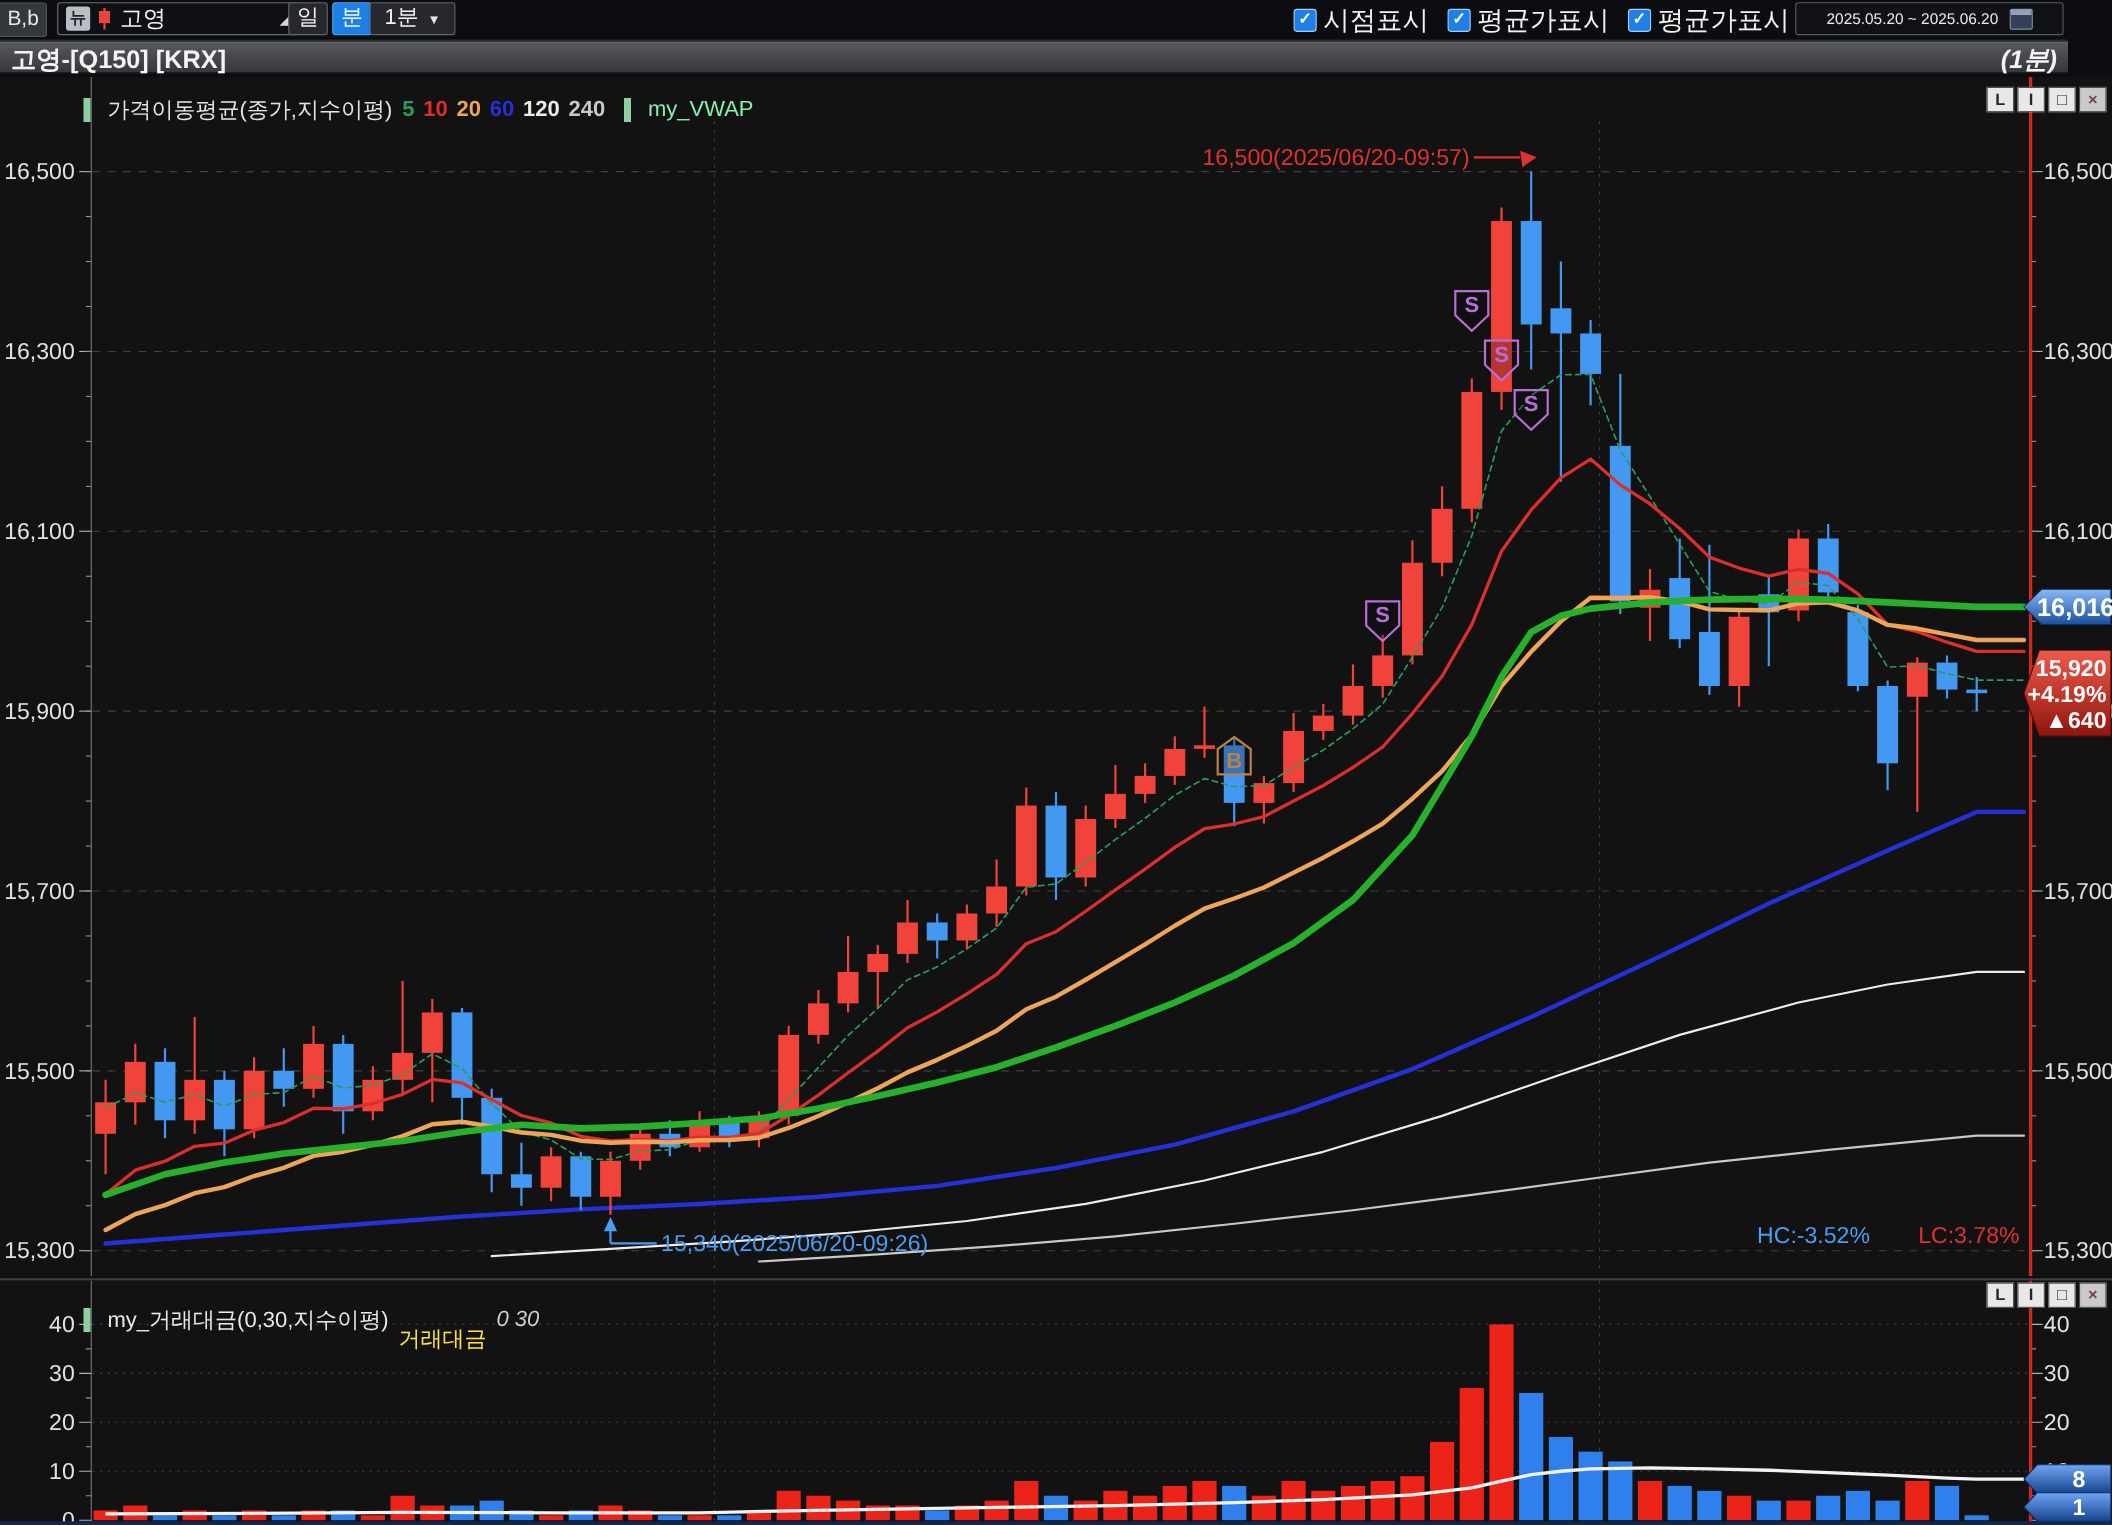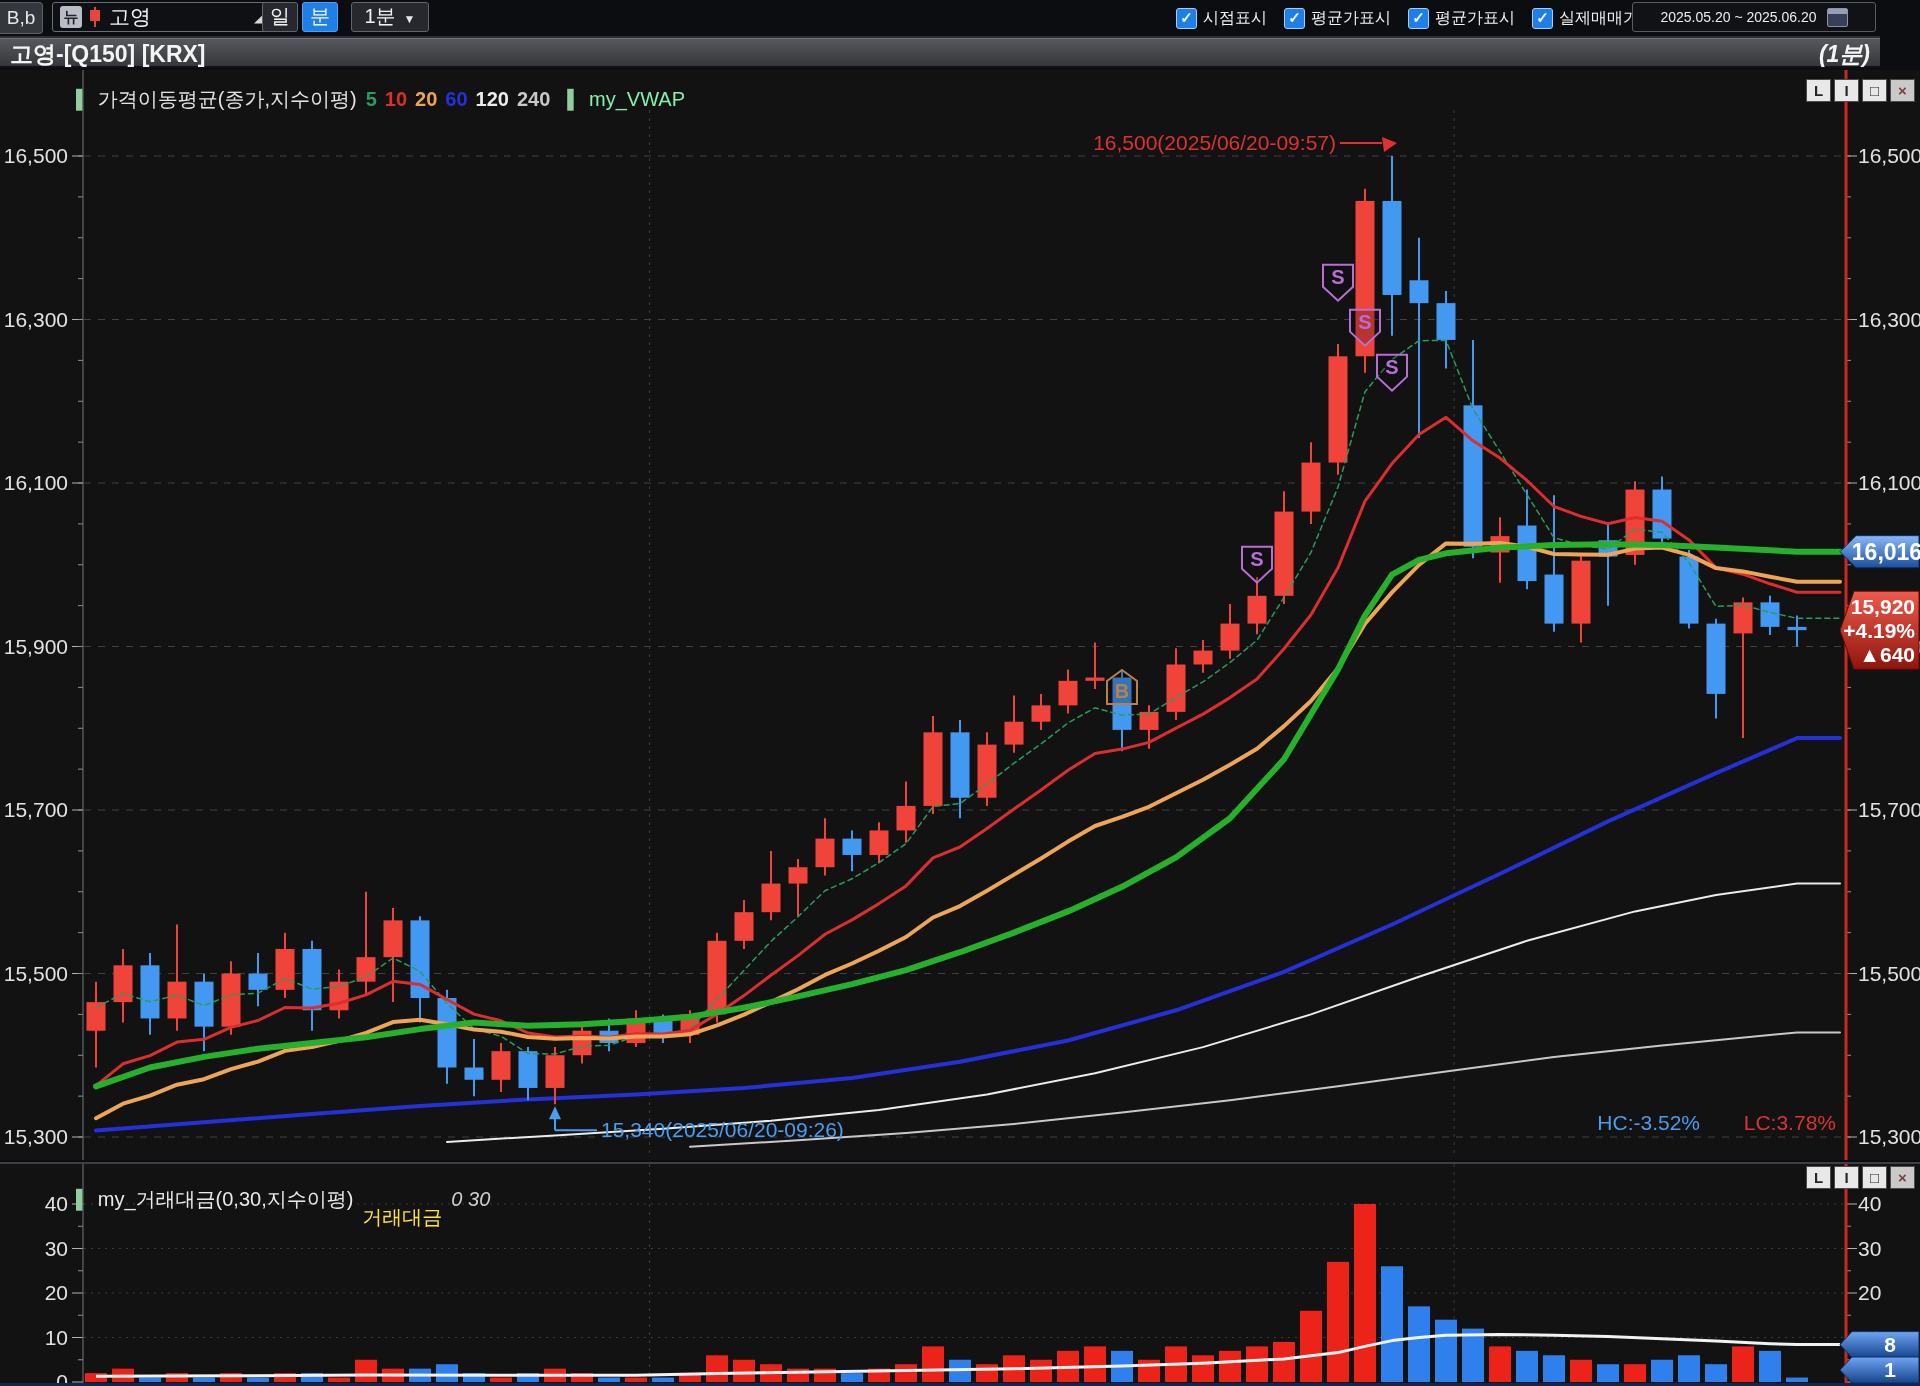--- a/index.html
+++ b/index.html
@@ -14,21 +14,21 @@
   .new-badge{width:22px;height:22px;background:#b9bec6;color:#23252a;font-size:15px;font-weight:bold;text-align:center;line-height:22px;border-radius:3px;flex:0 0 auto;}
   .sel-caret{margin-left:auto;color:#d8d8d8;font-size:13px;}
   .tb-btn{position:absolute;top:2px;height:28px;background:#26282e;border:1px solid #61656d;border-radius:3px;color:#f2f2f2;
     font-size:20px;text-align:center;line-height:27px;box-sizing:content-box;}
   .tb-btn.active{background:#1e7fe6;border-color:#4d9ff0;}
   .caret-sm{font-size:12px;color:#e6e6e6;margin-left:8px;}
   .cb-row{position:absolute;left:1176px;top:0;height:36px;display:flex;align-items:center;}
   .cb-item{display:flex;align-items:center;margin-right:17px;}
   .cb-box{width:19px;height:19px;background:#1e7fe6;border:1px solid #a8cdf5;border-radius:3px;color:#fff;font-size:15px;
     font-weight:bold;line-height:18px;text-align:center;}
-  .cb-label{color:#f2f2f2;font-size:16px;margin-left:6px;}
+  .cb-label{color:#f2f2f2;font-size:24px;margin-left:6px;}
   .date-box{position:absolute;right:4px;top:2px;width:242px;height:28px;background:#101216;border:1px solid #585c64;border-radius:3px;
     color:#ececec;font-size:14px;display:flex;align-items:center;justify-content:center;gap:10px;}
   .cal-icon{width:19px;height:17px;border:1px solid #8894a8;border-radius:2px;background:linear-gradient(#93a0b8 0 5px,#36405a 5px);}
   
   .titlebar{position:absolute;top:38px;left:0;right:0;height:30px;background:linear-gradient(#56585d,#35373b);
     border-top:1px solid #6f7176;border-bottom:2px solid #101114;color:#f4f4f4;font-size:23px;font-weight:bold;line-height:30px;padding:0 10px;box-sizing:border-box;}
   .titlebar .right{float:right;font-weight:bold;font-style:italic;}
   
   .panel-main{position:absolute;top:70px;left:0;width:1920px;height:1090px;background:#121212;}
   .panel-vol{position:absolute;top:1162px;left:0;width:1920px;height:224px;background:#121212;border-top:2px solid #3c3f44;}
@@ -56,21 +56,21 @@
       <span class="new-badge">뉴</span>
       <svg width="13" height="20" style="position:static">
         <line x1="6" y1="0" x2="6" y2="20" stroke="#e8453c" stroke-width="2"></line>
         <rect x="1" y="3" width="10" height="11" fill="#e8453c"></rect>
       </svg>
       <span>고영</span>
       <span class="sel-caret">◢</span>
     </div>
     <div class="tb-btn" style="left:262px;width:34px">일</div>
     <div class="tb-btn active" style="left:302px;width:34px">분</div>
-    <div class="tb-btn" style="left:351px;width:76px">
+    <div class="tb-btn" style="left:336px;width:76px">
       <span>1분</span><span class="caret-sm">▼</span>
     </div>
     <div class="cb-row">
       <div class="cb-item">
         <span class="cb-box">✓</span>
         <span class="cb-label">시점표시</span>
       </div>
       <div class="cb-item">
         <span class="cb-box">✓</span>
         <span class="cb-label">평균가표시</span>

